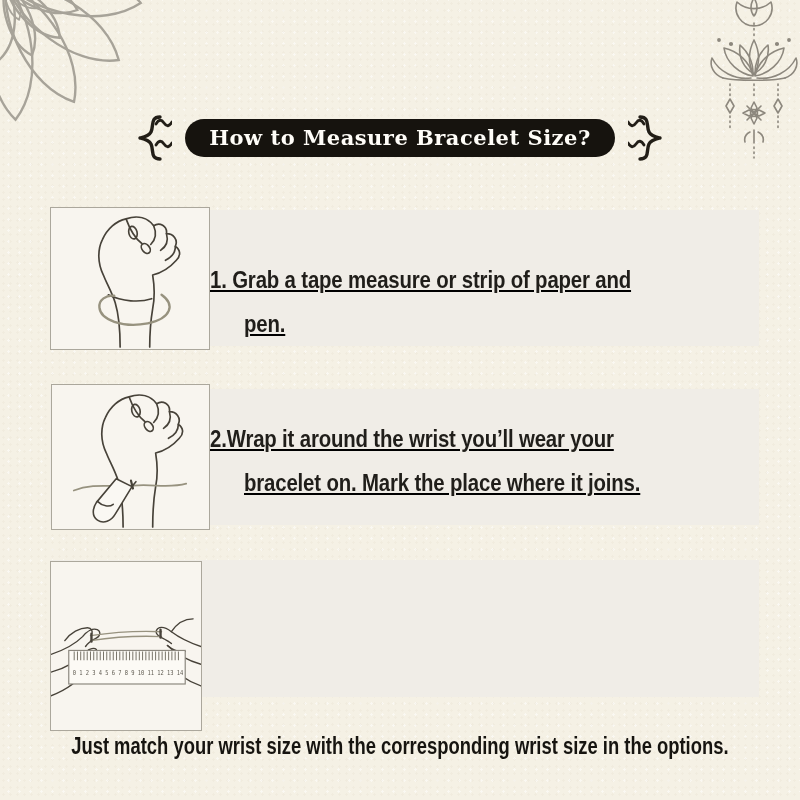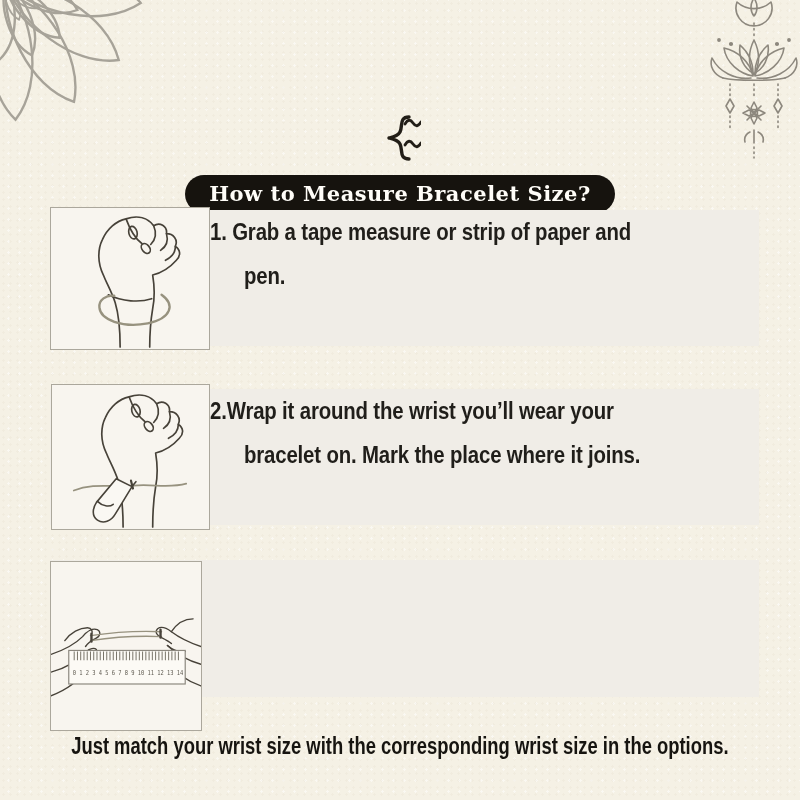--- a/index.html
+++ b/index.html
@@ -24,42 +24,42 @@
   .title-wrap{top:50px;left:0;right:0;display:flex;justify-content:center;}
   .title{
     white-space:nowrap;
     font-family:"Liberation Serif", serif;
     font-weight:700;font-size:64px;line-height:64px;
     color:#17150f;letter-spacing:1px;
     transform:scaleX(.69);transform-origin:50% 50%;
   }
 
   
-  .badge-row{top:114px;left:0;right:0;display:flex;justify-content:center;align-items:center;gap:13px;flex-direction:column;}
+  .badge-row{top:114px;left:0;right:0;display:flex;justify-content:center;align-items:center;gap:13px;}
   .pill{
     background:#16130e;color:#fffdf8;
     font-family:"DejaVu Serif", serif;font-weight:700;font-size:21px;
     line-height:22px;padding:8px 24px;border-radius:22px;
     letter-spacing:.5px;white-space:nowrap;
   }
 
   
   .band{left:50px;width:709px;background:#f0ede7;}
   .band1{top:210px;height:136px;}
   .band2{top:389px;height:136px;}
   .band3{top:560px;height:137px;}
   .illus{background:#f8f5ef;border:1px solid #aba79c;box-sizing:border-box;}
   .box1{left:50px;top:207px;width:160px;height:143px;}
   .box2{left:51px;top:384px;width:159px;height:146px;}
   .box3{left:50px;top:561px;width:152px;height:170px;}
   .illus svg{display:block;width:100%;height:100%;}
 
-  .step-text{left:210px;width:560px;display:flex;align-items:flex-start;}
+  .step-text{left:210px;width:560px;display:flex;align-items:flex-end;text-decoration:underline;}
   .st1{top:210px;height:136px;}
-  .st2{top:389px;height:136px;}
+  .st2{top:369px;height:136px;}
   .st3{top:560px;height:137px;}
   .lines{
     transform:scaleX(.85);transform-origin:0 50%;
     font-weight:700;font-size:24px;color:#201e1a;letter-spacing:-.2px;
   }
   .line{line-height:44px;white-space:nowrap;}
   .cont{padding-left:40px;}
   .tight .line{line-height:33px;}
 
   

